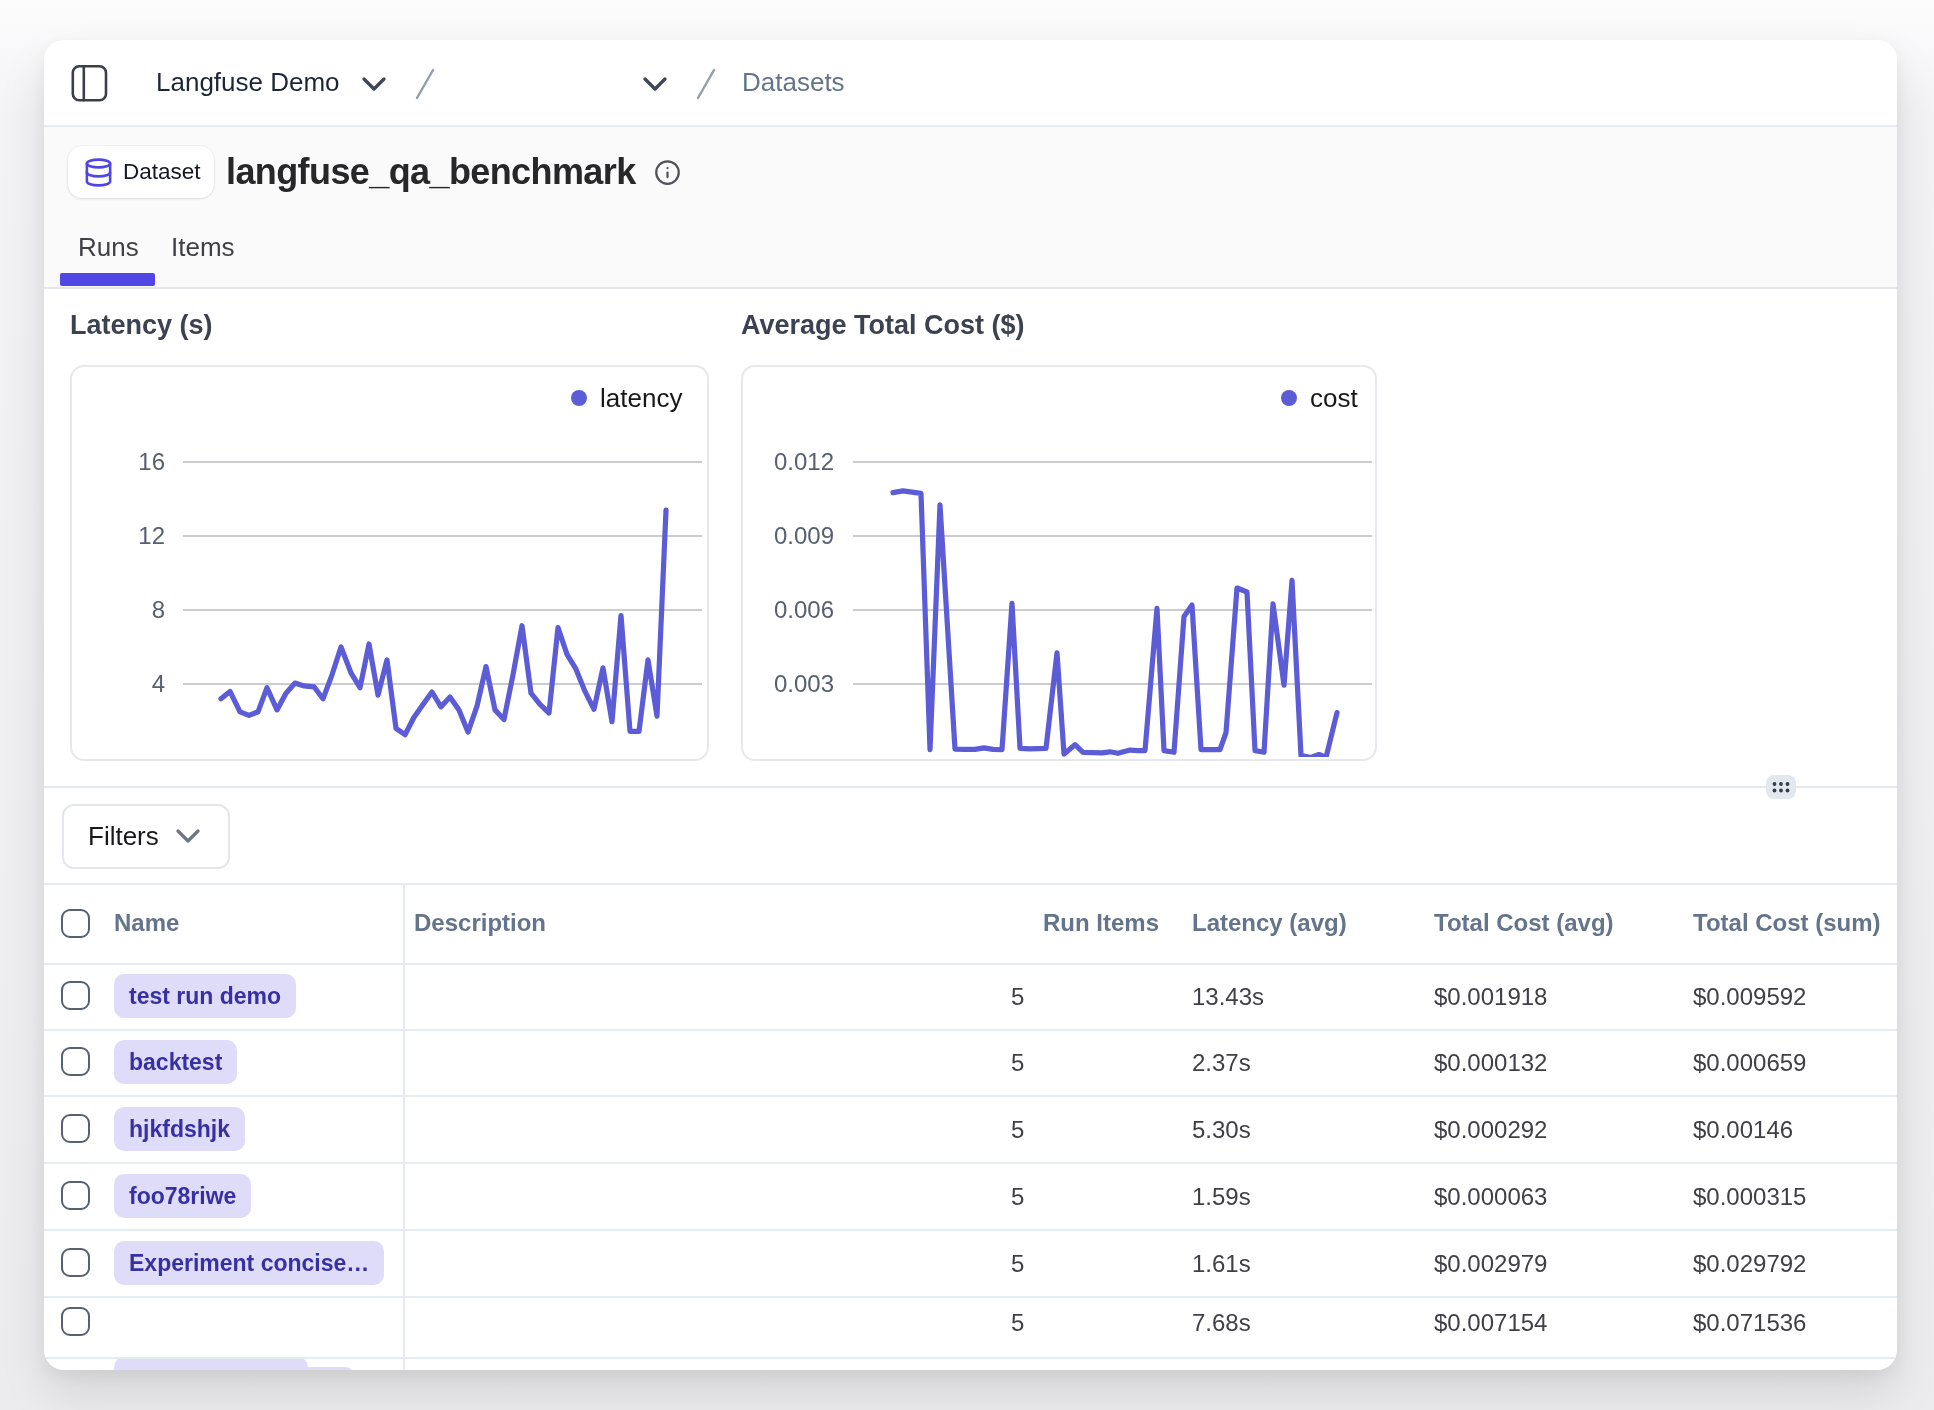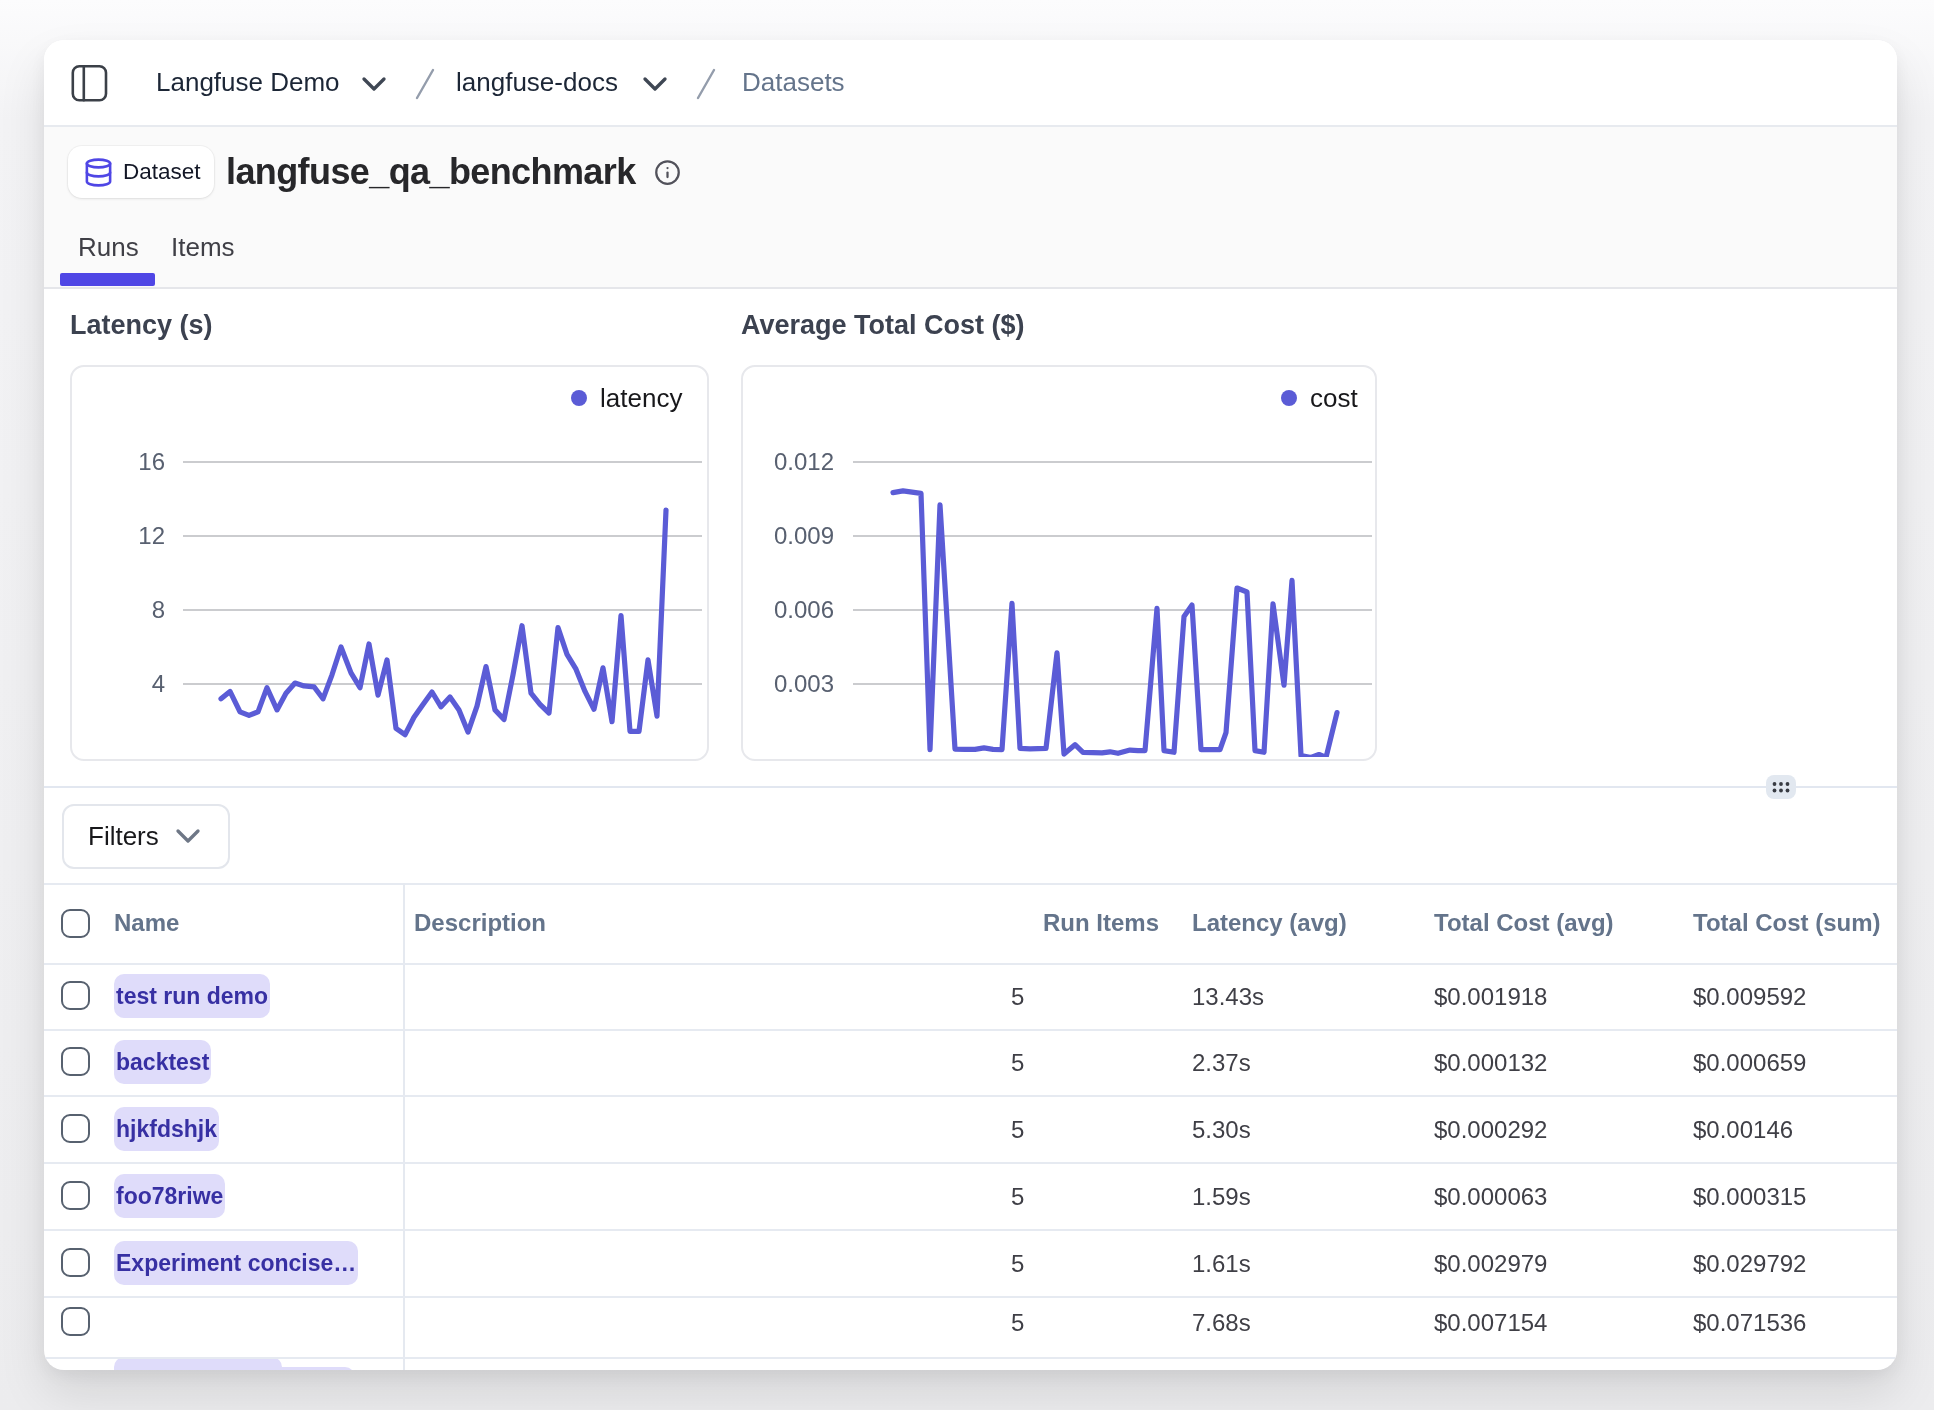--- a/index.html
+++ b/index.html
@@ -36,40 +36,39 @@
   .griphandle { position:absolute; left:1722px; top:735px; width:30px; height:24px; background:#e2e8f0; border-radius:8px; }
   .filtersbtn { position:absolute; left:18px; top:764px; width:168px; height:65px; border:2px solid #e3e6ec; border-radius:12px;
     background:#fff; display:flex; align-items:center; }
   .filtersbtn span { font-size:26px; font-weight:500; color:#18181b; margin-left:24px; }
   
   .th { position:absolute; font-size:24px; font-weight:600; color:#64748b; white-space:nowrap; }
   .td { position:absolute; font-size:24px; color:#3f3f46; white-space:nowrap; }
   .cbox { position:absolute; left:17px; width:29px; height:29px; border:2.5px solid #57616f; border-radius:9px; background:#fff; }
   .vline { position:absolute; left:359px; top:843px; width:2px; height:487px; background:#e5e9f0; }
   .rowsep { position:absolute; left:0; width:100%; height:2px; background:#e6eaf1; }
-  .badge { position:absolute; left:70px; height:44px; line-height:44px; padding:0 2px; background:#dfdcfa; border-radius:10px;
+  .badge { position:absolute; left:70px; height:44px; line-height:44px; padding:0 15px; background:#dfdcfa; border-radius:10px;
     font-size:23px; font-weight:700; color:#3730a3; white-space:nowrap; }
 </style>
 </head>
 <body>
 <div class="card">
 
   <div class="topbar"></div>
   <svg class="abs" style="left:24px;top:22px" width="42" height="42" viewBox="0 0 42 42" fill="none" stroke="#3b4048" stroke-width="2.6" stroke-linecap="round">
       <rect x="4.8" y="4.3" width="33.2" height="34" rx="6.5"></rect>
       <path d="M15.8 4.3v34"></path>
     </svg>
   <div class="crumb" style="left:112px">Langfuse Demo</div>
   <svg class="abs" style="left:310px;top:24px" width="40" height="40" viewBox="0 0 24 24" fill="none" stroke="#3f4754" stroke-width="2" stroke-linecap="round" stroke-linejoin="round">
       <path d="m6 9 6 6 6-6"></path>
     </svg>
   <svg class="abs" style="left:367px;top:27px" width="28" height="34" viewBox="0 0 28 34" fill="none" stroke="#949dac" stroke-width="2.4" stroke-linecap="round">
       <path d="M6 31 22 3"></path>
     </svg>
-  <div class="crumb" style="left:412px">langfuse-docs</div>
   <svg class="abs" style="left:591px;top:24px" width="40" height="40" viewBox="0 0 24 24" fill="none" stroke="#3f4754" stroke-width="2" stroke-linecap="round" stroke-linejoin="round">
       <path d="m6 9 6 6 6-6"></path>
     </svg>
   <svg class="abs" style="left:648px;top:27px" width="28" height="34" viewBox="0 0 28 34" fill="none" stroke="#949dac" stroke-width="2.4" stroke-linecap="round">
       <path d="M6 31 22 3"></path>
     </svg>
   <div class="crumb gray" style="left:698px">Datasets</div>
 
   <div class="band">
     <div class="dsbadge">

